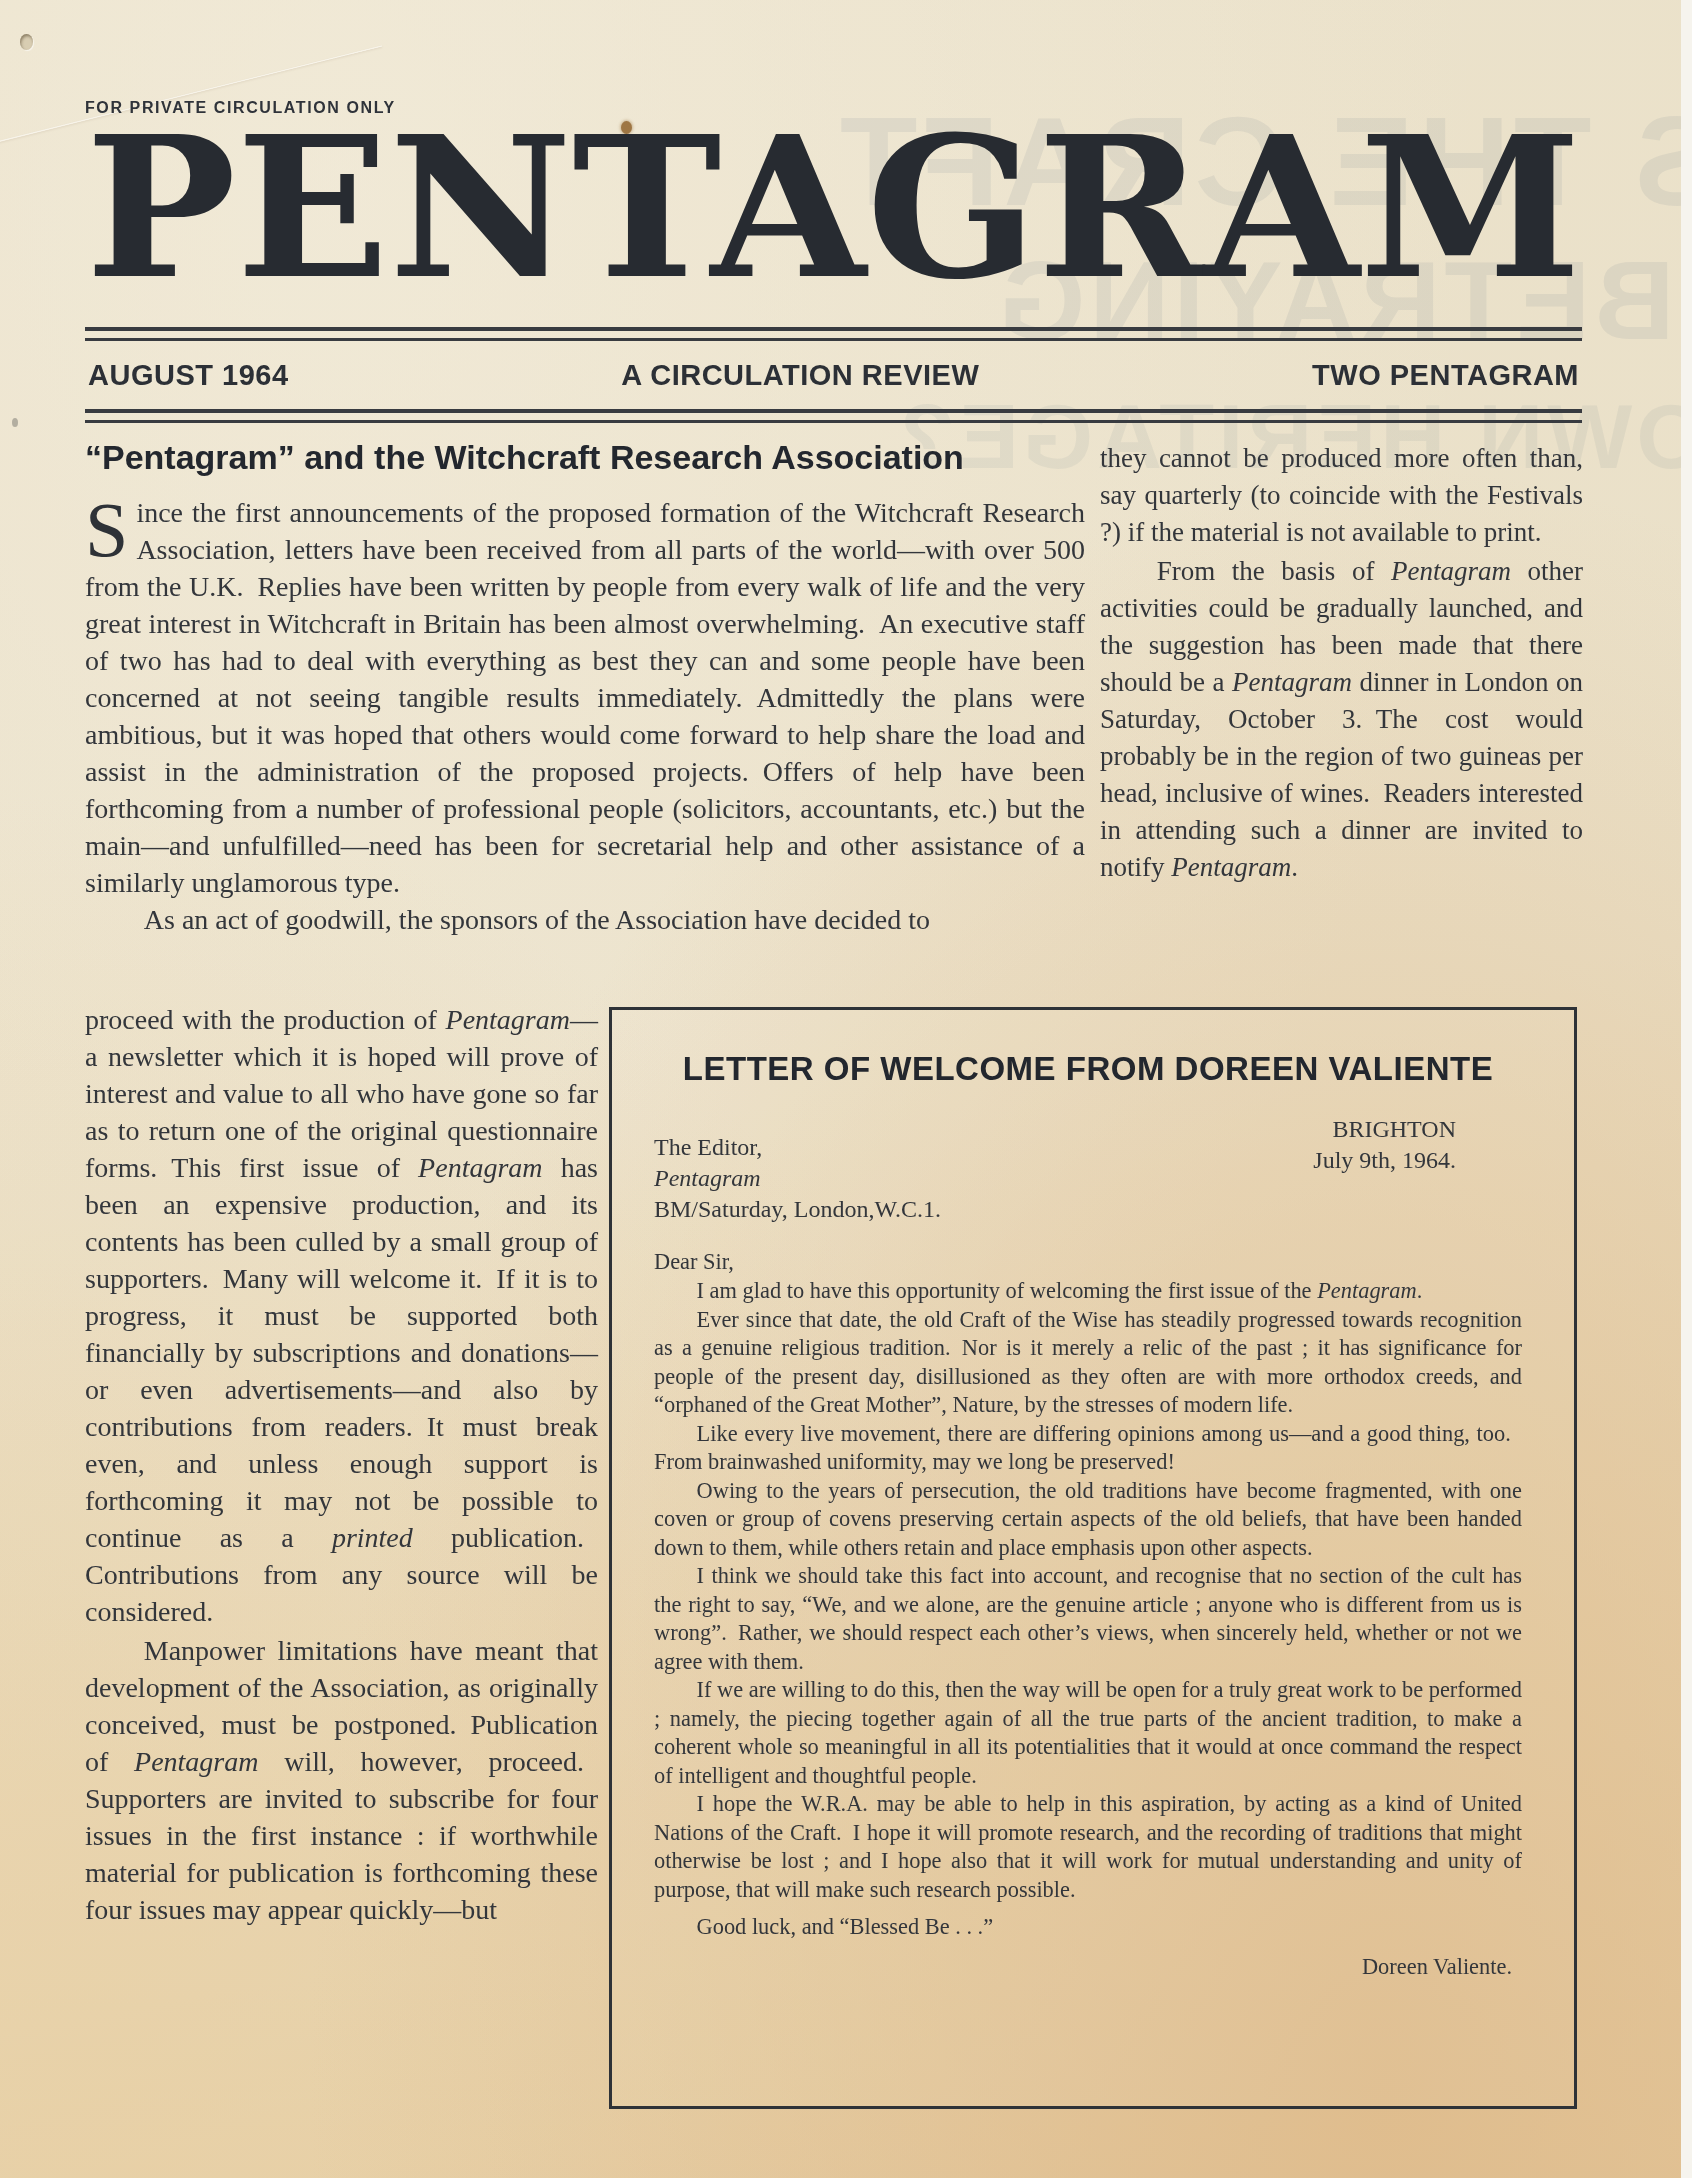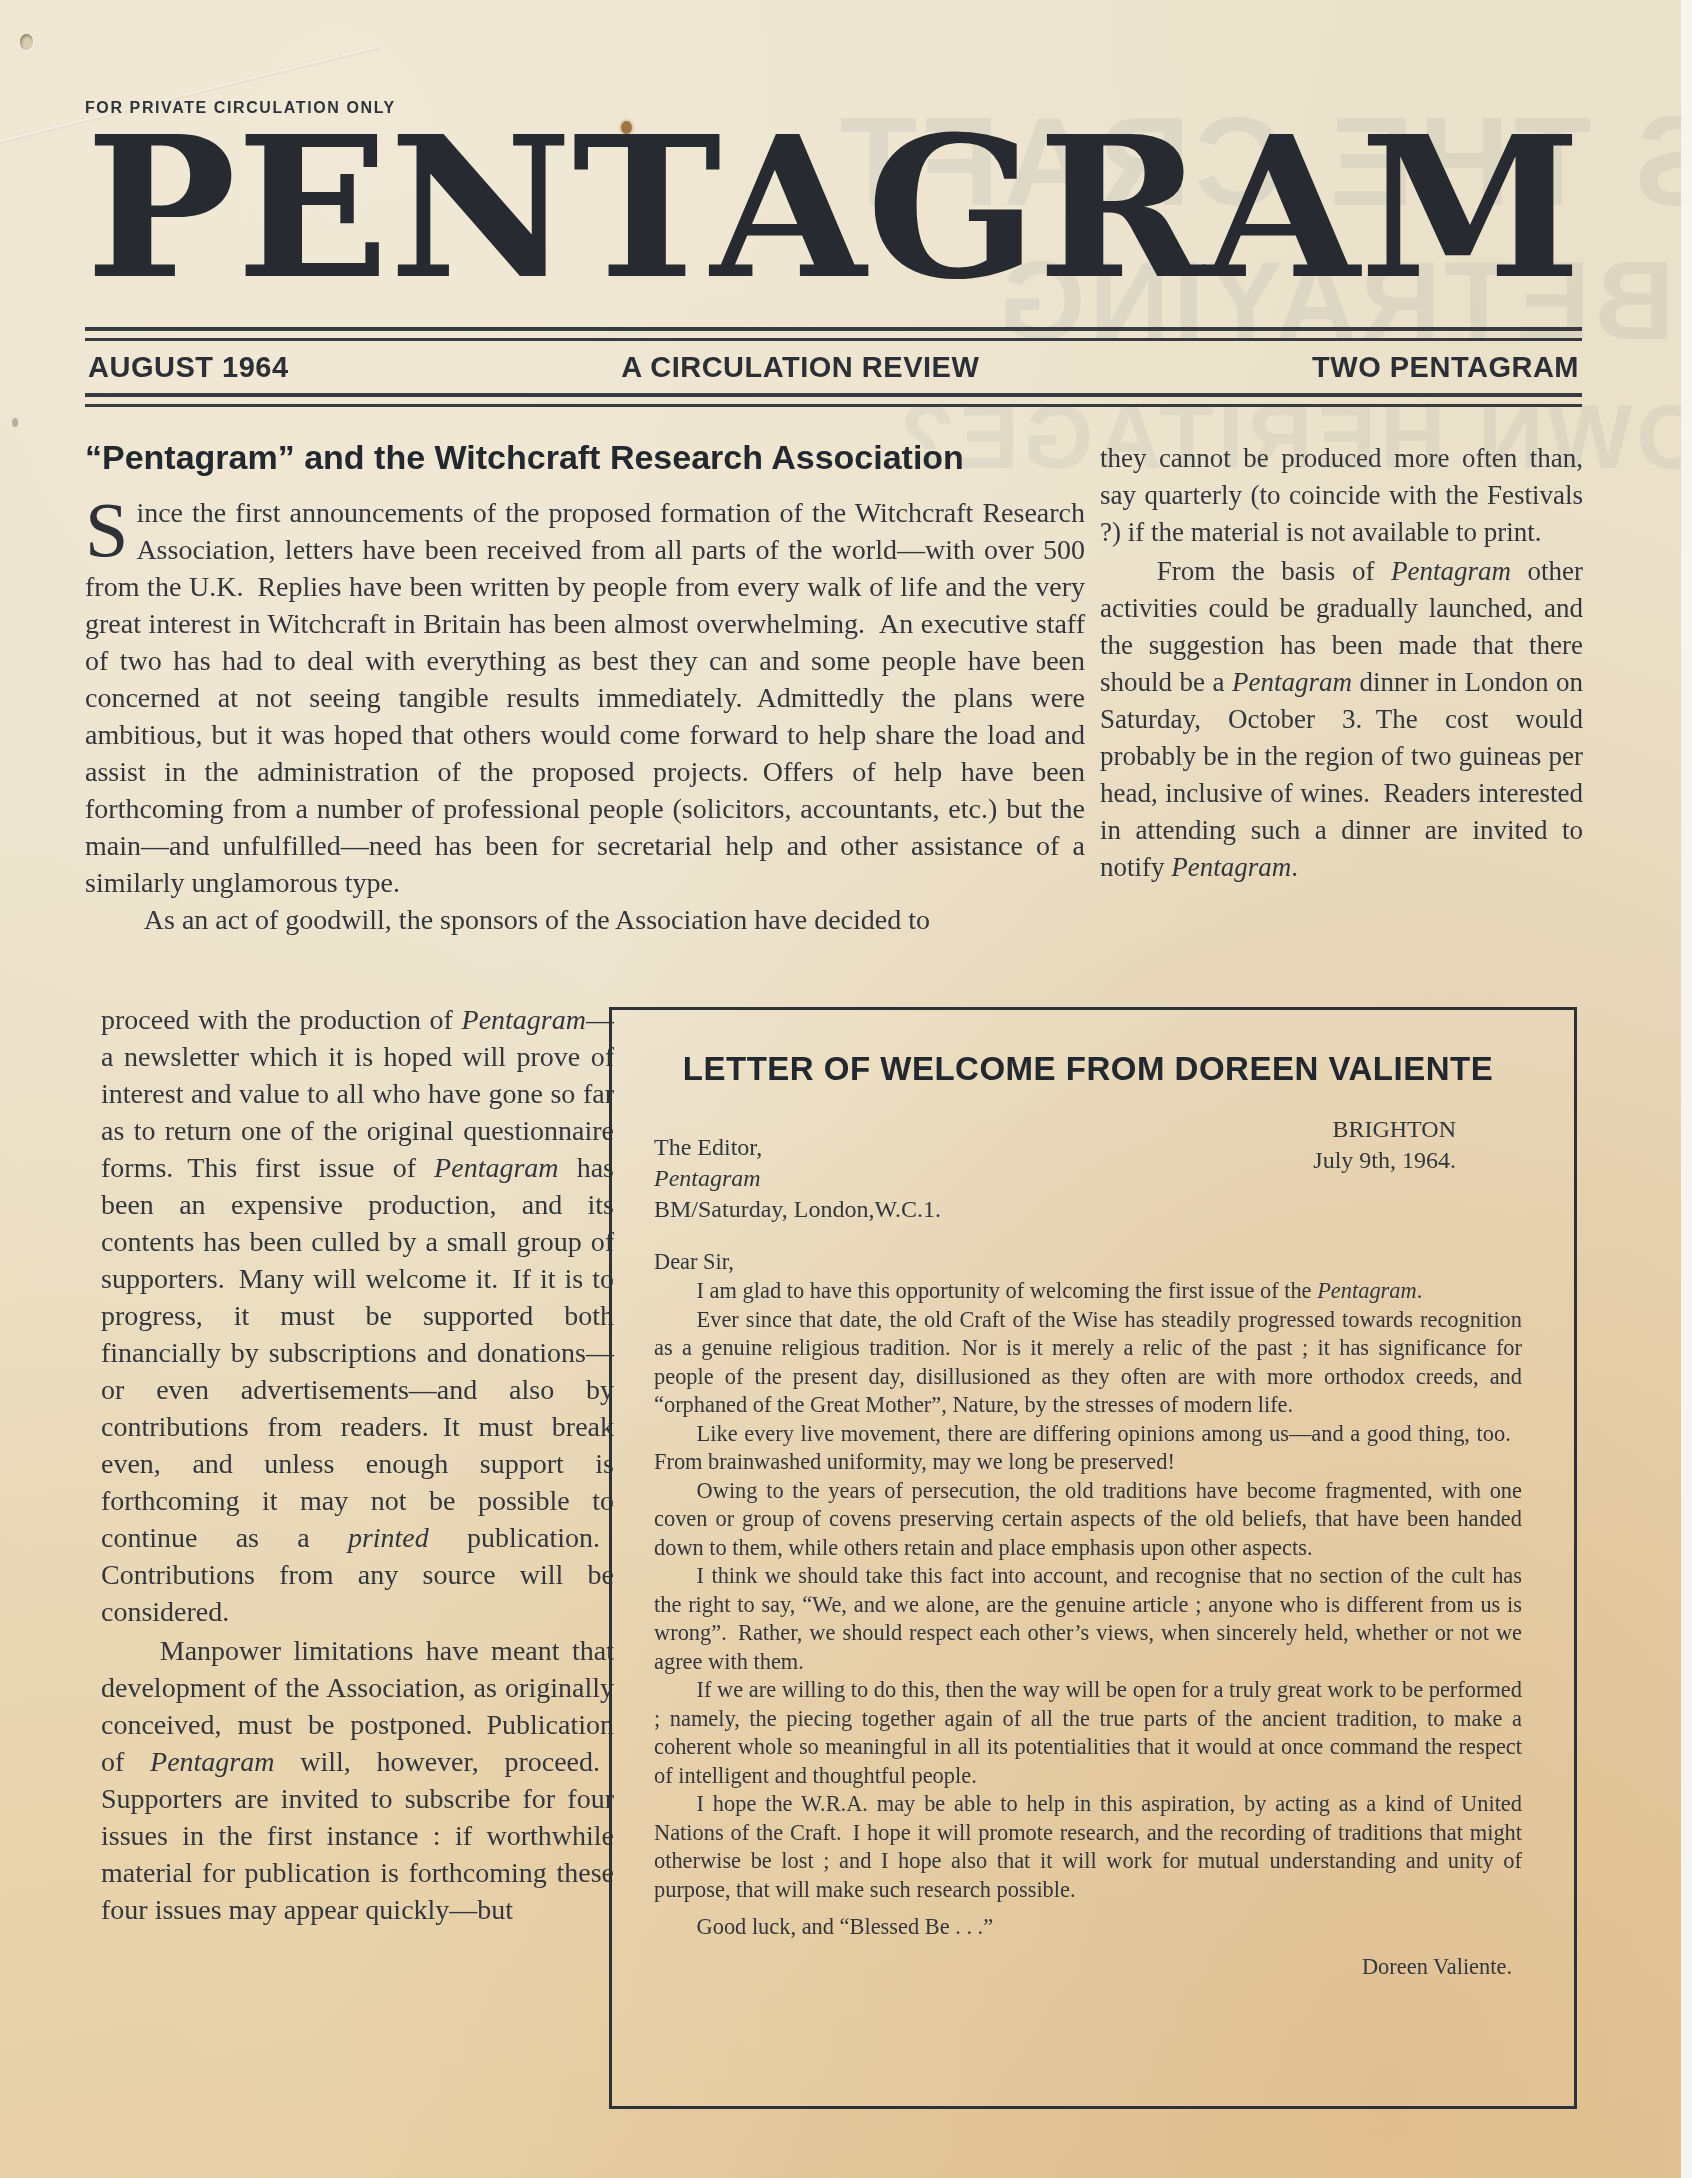--- a/index.html
+++ b/index.html
@@ -27,33 +27,33 @@
   .ghost-3{top:386px;left:896px;font-size:90px;color:rgba(96,118,138,.09);}
 
   .circ{position:absolute;left:85px;top:99px;z-index:2;
     font-family:"Liberation Sans",sans-serif;font-weight:bold;font-size:16px;
     letter-spacing:1.6px;color:#2f333a;}
   .masthead{position:absolute;left:85px;top:129px;z-index:2;}
   .masthead text{fill:#272b31;font-family:"DejaVu Serif",serif;font-weight:bold;}
 
   .head-band{position:absolute;left:85px;top:327px;width:1497px;z-index:2;}
   .dbl{height:7px;border-top:4px solid #383b40;border-bottom:3px solid #383b40;}
-  .dateline-row{display:flex;justify-content:space-between;align-items:center;height:52px;padding:0 3px;
+  .dateline-row{display:flex;justify-content:space-between;align-items:center;height:68px;padding:0 3px;
     font-family:"Liberation Sans",sans-serif;font-weight:bold;font-size:29px;letter-spacing:0.5px;color:#2c3036;}
 
   .main{position:absolute;left:85px;top:438px;width:1497px;height:1740px;z-index:1;}
   .headline{position:absolute;left:0;top:0;width:1005px;
     font-family:"Liberation Sans",sans-serif;font-weight:bold;font-size:34px;color:#23272e;}
   .lead-block{position:absolute;left:0;top:56px;width:1000px;}
   .body-text{font-size:28px;line-height:37px;text-align:justify;color:#33363b;}
   .lead-block p{margin:0;}
   .lead-block .cont{text-indent:2.1em;}
   .dropcap{float:left;font-size:78px;line-height:60px;padding:6px 8px 0 0;font-weight:normal;color:#2e3237;}
   .col-right{position:absolute;left:1015px;top:2px;width:483px;font-size:27px;}
-  .col-narrow{position:absolute;left:16px;top:563px;width:513px;}
+  .col-narrow{position:absolute;left:0;top:563px;width:513px;}
   .paras p{margin:0 0 2px 0;text-indent:2.1em;}
   .paras p.noindent{text-indent:0;}
 
   .letter-box{position:absolute;left:524px;top:569px;width:968px;height:1102px;
     border:3px solid #2e3237;box-sizing:border-box;padding:30px 52px 0 42px;background:rgba(255,252,240,.06);}
   .letter-heading{text-align:center;font-family:"Liberation Sans",sans-serif;font-weight:bold;
     font-size:33px;letter-spacing:0.5px;color:#23272e;margin:10px 0 26px 0;}
   .addr-row{position:relative;height:117px;font-size:24px;line-height:31px;}
   .addr-left{position:absolute;left:0;top:18px;}
   .addr-left p,.addr-right p{margin:0;text-indent:0;}

